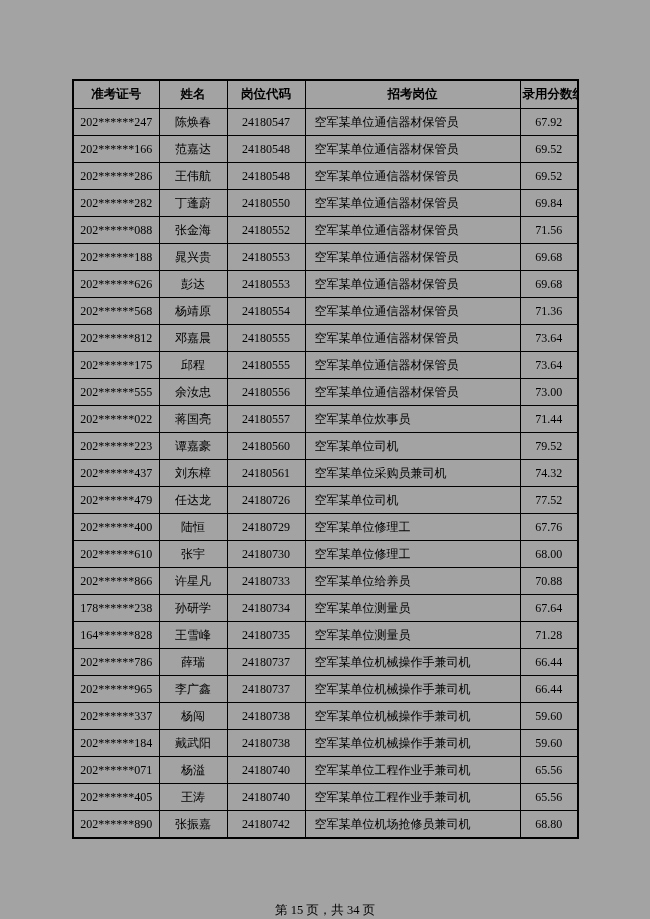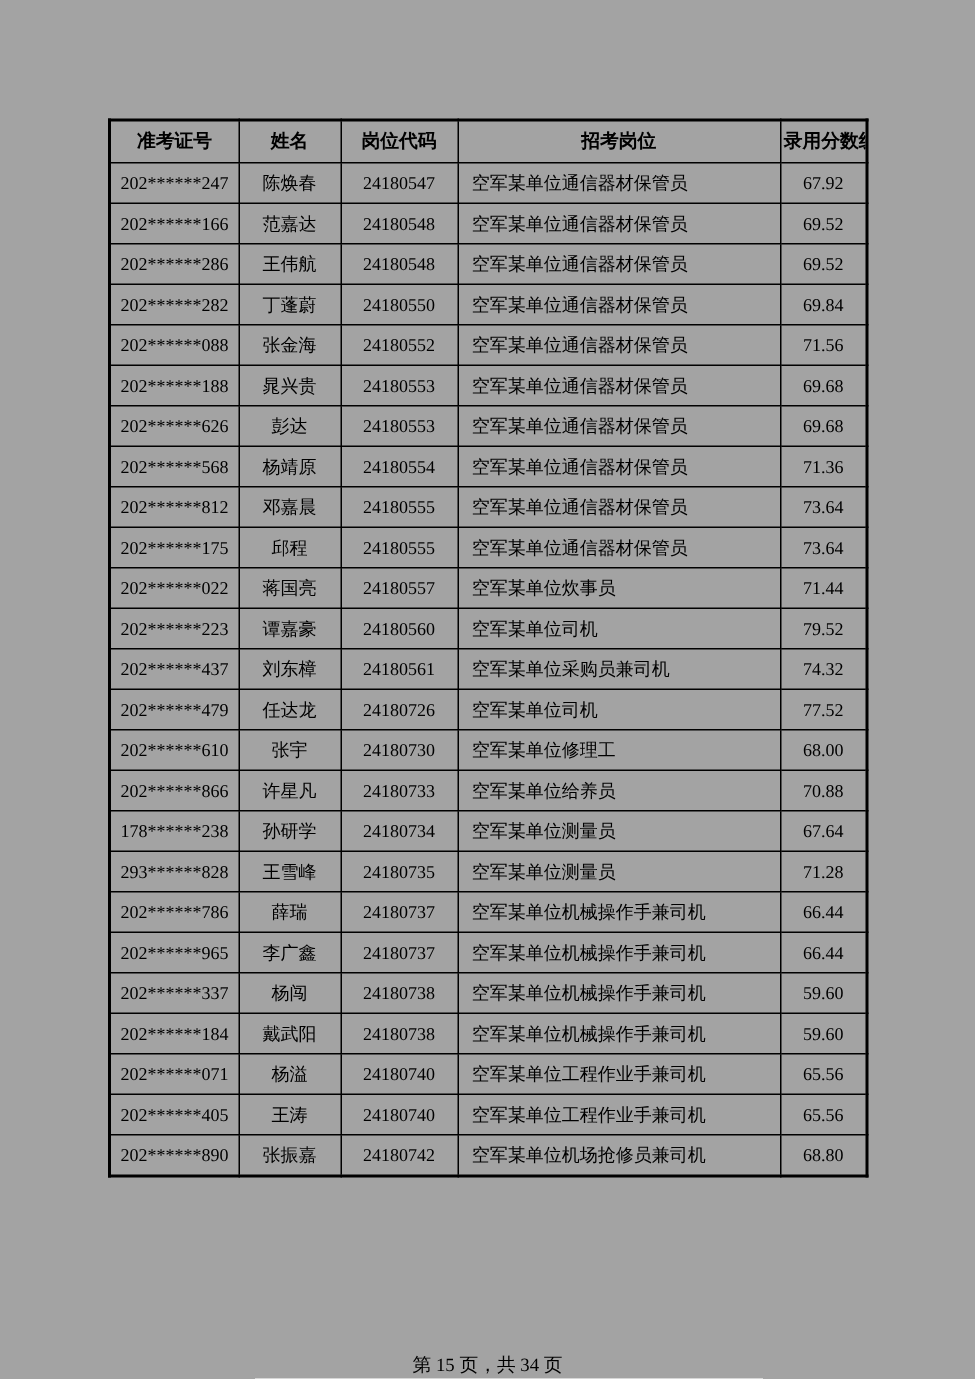--- a/index.html
+++ b/index.html
@@ -147,20 +147,27 @@
           <td>73.64</td>
         </tr>
         <tr>
           <td>202******175</td>
           <td>邱程</td>
           <td>24180555</td>
           <td class="cell-left">空军某单位通信器材保管员</td>
           <td>73.64</td>
         </tr>
         <tr>
+          <td>202******555</td>
+          <td>余汝忠</td>
+          <td>24180556</td>
+          <td class="cell-left">空军某单位通信器材保管员</td>
+          <td>73.00</td>
+        </tr>
+        <tr>
           <td>202******022</td>
           <td>蒋国亮</td>
           <td>24180557</td>
           <td class="cell-left">空军某单位炊事员</td>
           <td>71.44</td>
         </tr>
         <tr>
           <td>202******223</td>
           <td>谭嘉豪</td>
           <td>24180560</td>
@@ -175,20 +182,27 @@
           <td>74.32</td>
         </tr>
         <tr>
           <td>202******479</td>
           <td>任达龙</td>
           <td>24180726</td>
           <td class="cell-left">空军某单位司机</td>
           <td>77.52</td>
         </tr>
         <tr>
+          <td>202******400</td>
+          <td>陆恒</td>
+          <td>24180729</td>
+          <td class="cell-left">空军某单位修理工</td>
+          <td>67.76</td>
+        </tr>
+        <tr>
           <td>202******610</td>
           <td>张宇</td>
           <td>24180730</td>
           <td class="cell-left">空军某单位修理工</td>
           <td>68.00</td>
         </tr>
         <tr>
           <td>202******866</td>
           <td>许星凡</td>
           <td>24180733</td>
@@ -196,21 +210,21 @@
           <td>70.88</td>
         </tr>
         <tr>
           <td>178******238</td>
           <td>孙研学</td>
           <td>24180734</td>
           <td class="cell-left">空军某单位测量员</td>
           <td>67.64</td>
         </tr>
         <tr>
-          <td>293******828</td>
+          <td>164******828</td>
           <td>王雪峰</td>
           <td>24180735</td>
           <td class="cell-left">空军某单位测量员</td>
           <td>71.28</td>
         </tr>
         <tr>
           <td>202******786</td>
           <td>薛瑞</td>
           <td>24180737</td>
           <td class="cell-left">空军某单位机械操作手兼司机</td>

